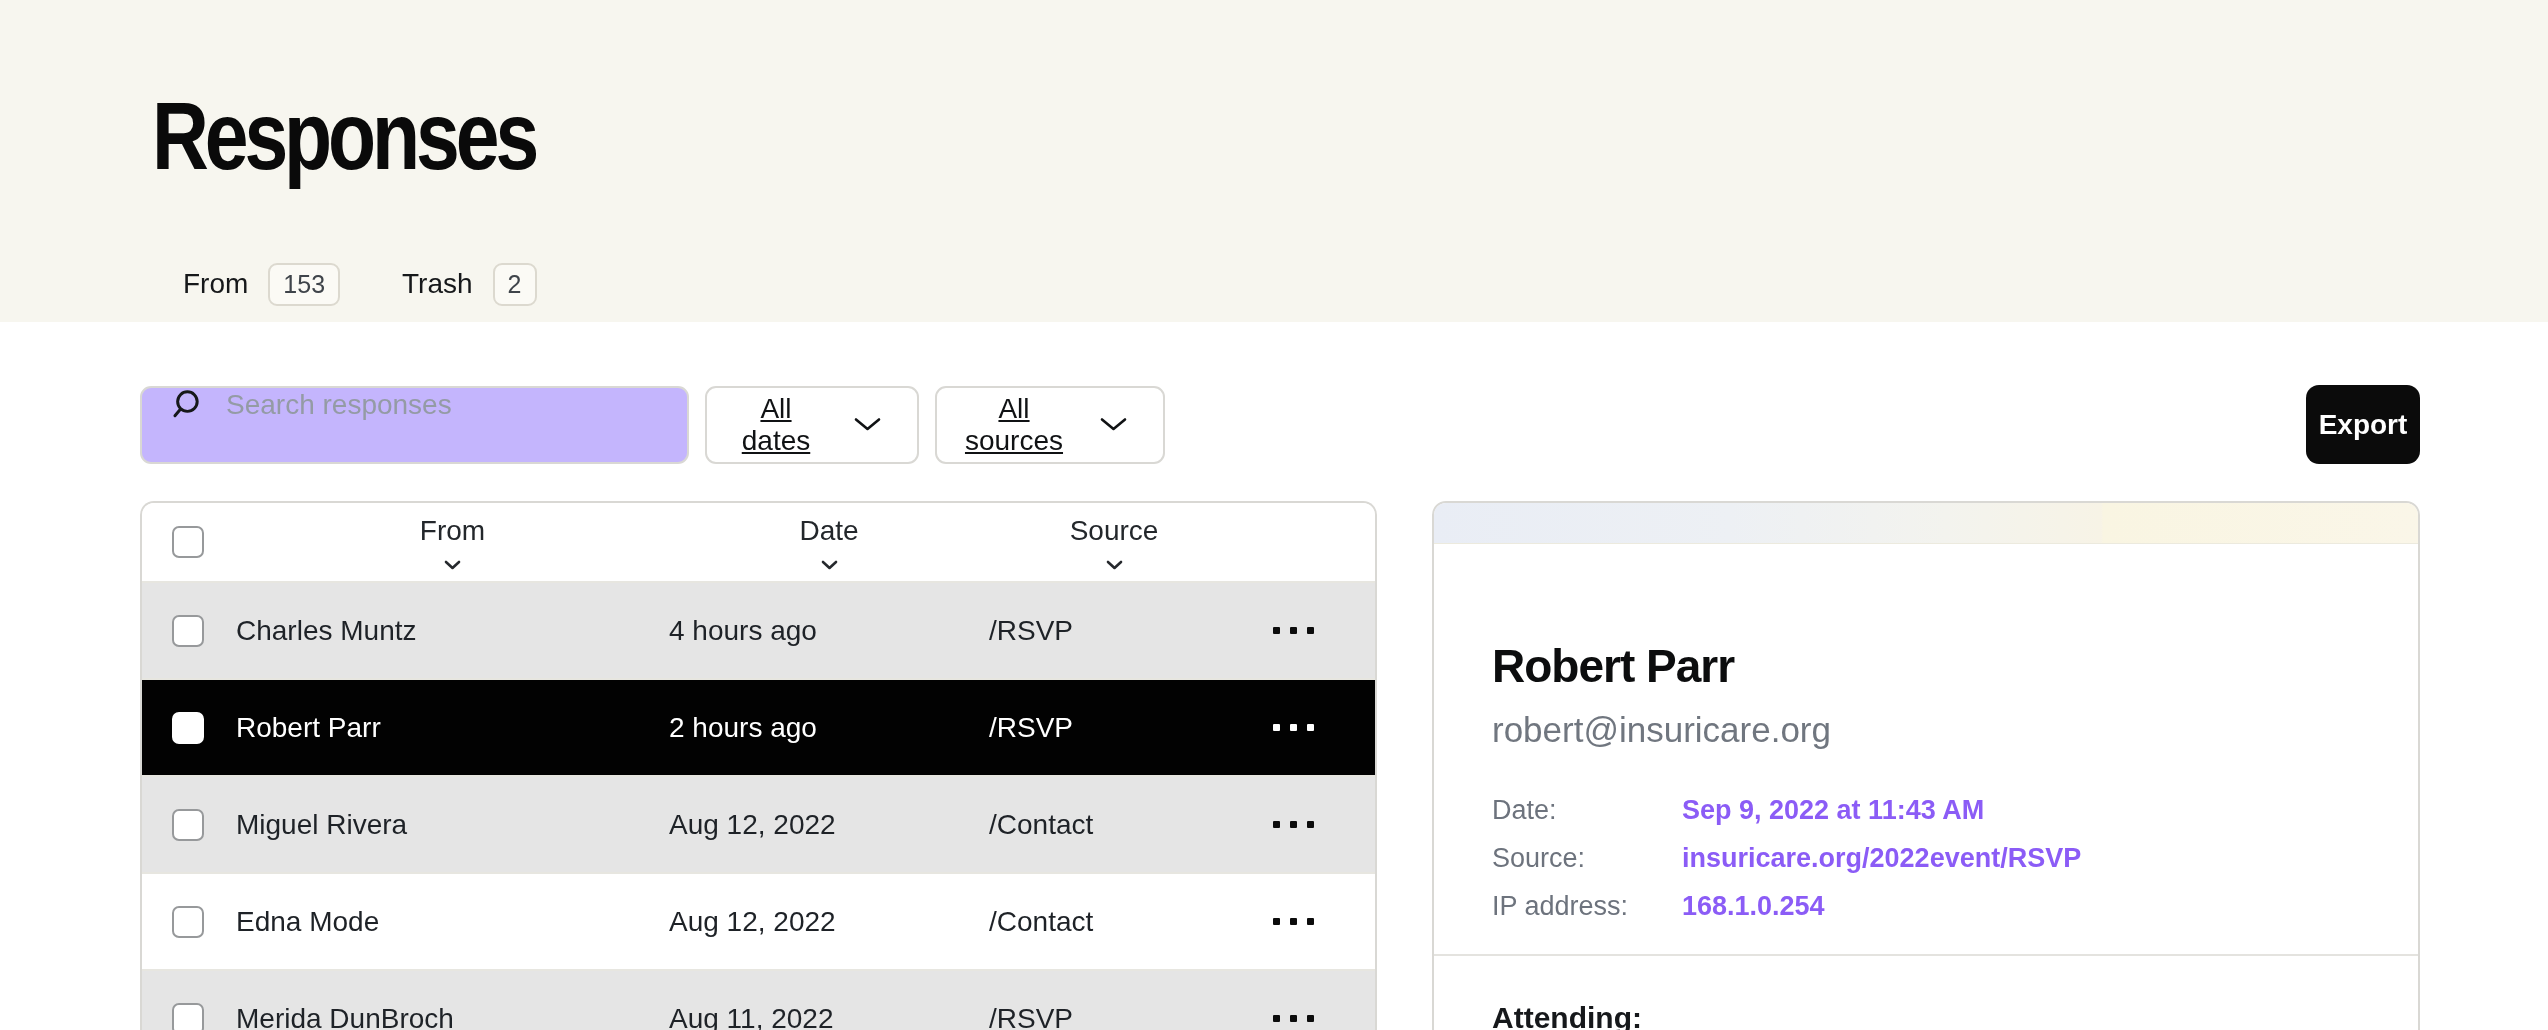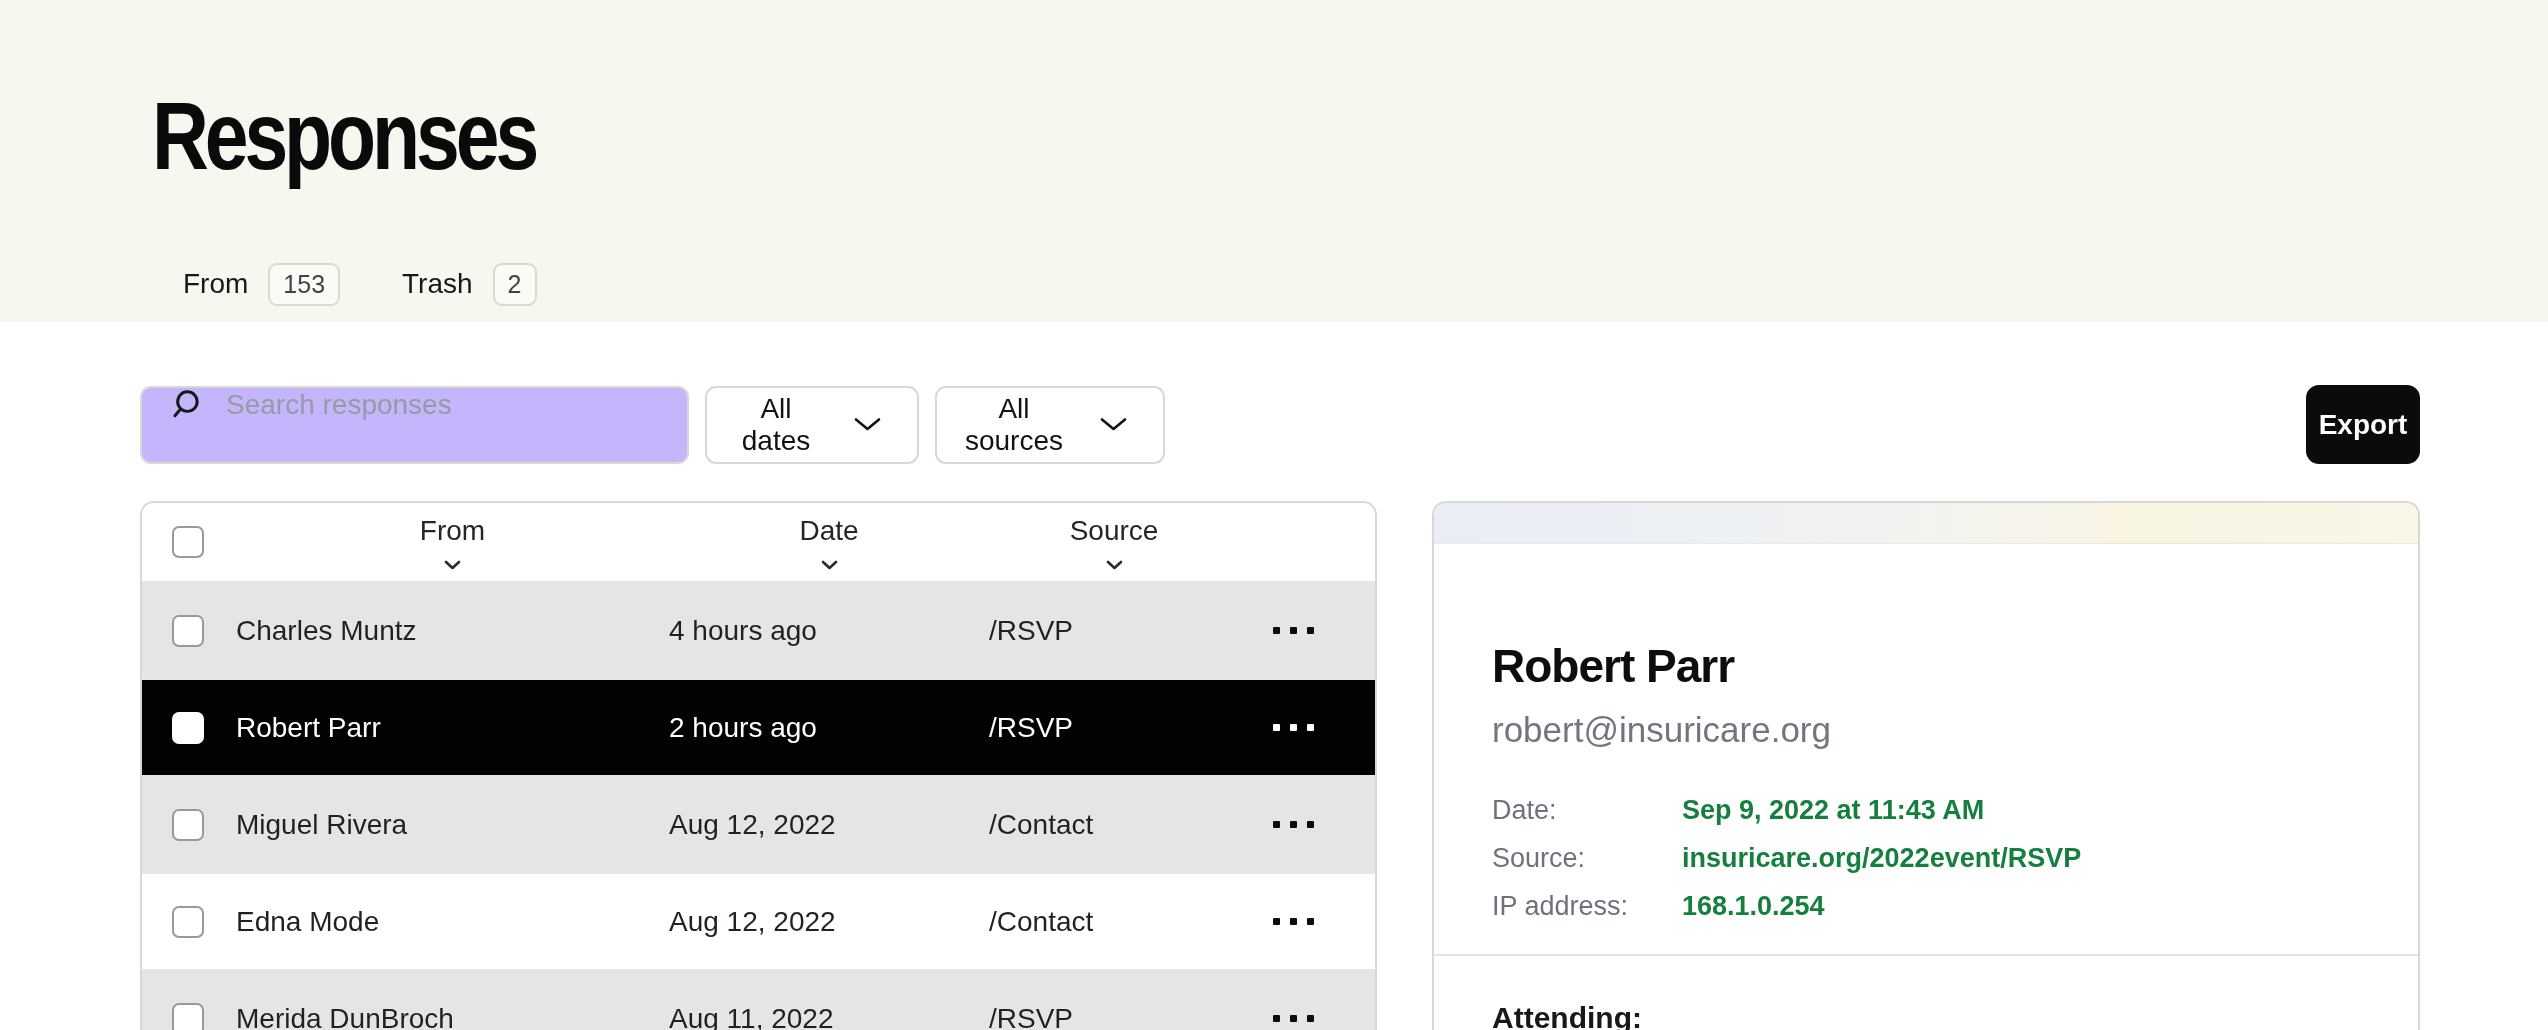--- a/index.html
+++ b/index.html
@@ -70,21 +70,21 @@
     flex:1;border:none;outline:none;background:transparent;
     font-family:inherit;font-size:28px;color:#1e2227;
   }
   .search-box input::placeholder{color:#949ba5;}
   .filter-btn{
     display:flex;align-items:center;justify-content:space-between;
     height:78px;box-sizing:border-box;
     background:#fff;border:2px solid #d9d8d4;border-radius:11px;
     padding:0 36px 0 27px;
     font-family:inherit;font-size:28px;color:#101214;
-    margin-left:16px;cursor:pointer;
+    margin-left:16px;cursor:pointer;text-decoration:underline;
   }
   .filter-btn .chev{margin-left:36px;display:flex;}
   .btn-dates{width:214px;}
   .btn-sources{width:230px;}
   .export-btn{
     margin-left:auto;
     width:114px;height:79px;
     background:#0b0b0b;color:#ffffff;
     border:none;border-radius:13px;
     font-family:inherit;font-size:28px;font-weight:600;
@@ -138,21 +138,21 @@
     height:40px;
     background:linear-gradient(90deg,#e9edf5 0%,#edf0f4 30%,#f3f3ee 52%,#f7f3e6 67.8%,#f9f5e2 68%,#faf6e8 100%);
     border-bottom:1px solid #eceade;
   }
   .detail-body{padding:95px 60px 0 58px;}
   .detail-name{margin:0;font-size:46px;font-weight:700;color:#0c0d0e;letter-spacing:-1px;}
   .detail-email{margin:17px 0 0;font-size:35px;color:#70767f;}
   .meta{margin-top:47px;}
   .meta-row{display:flex;margin-bottom:21px;font-size:27px;line-height:27px;}
   .meta-label{width:190px;color:#6d737d;flex:0 0 auto;}
-  .meta-value{color:#15803d;font-weight:700;}
+  .meta-value{color:#8b5cf6;font-weight:700;}
   .detail-divider{height:0;border-top:2px solid #e4e3df;margin:34px -60px 0 -58px;}
   .detail-section-heading{margin:45px 0 0;font-size:30px;font-weight:700;color:#16181b;}
 </style>
 </head>
 <body>
 
 <header class="hero">
   <h1 class="page-title">Responses</h1>
 
   <nav class="tabs">

